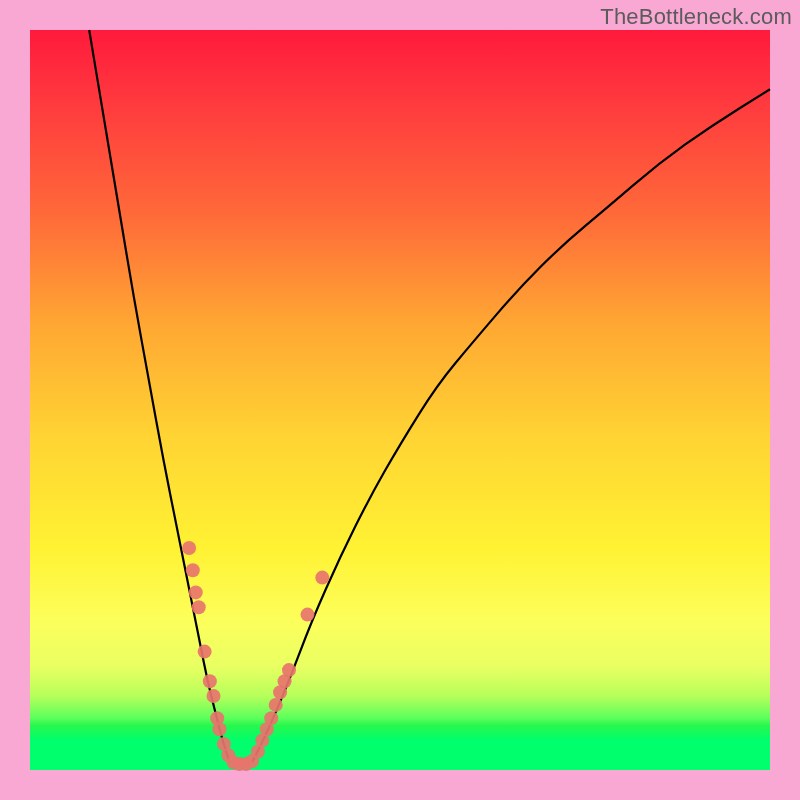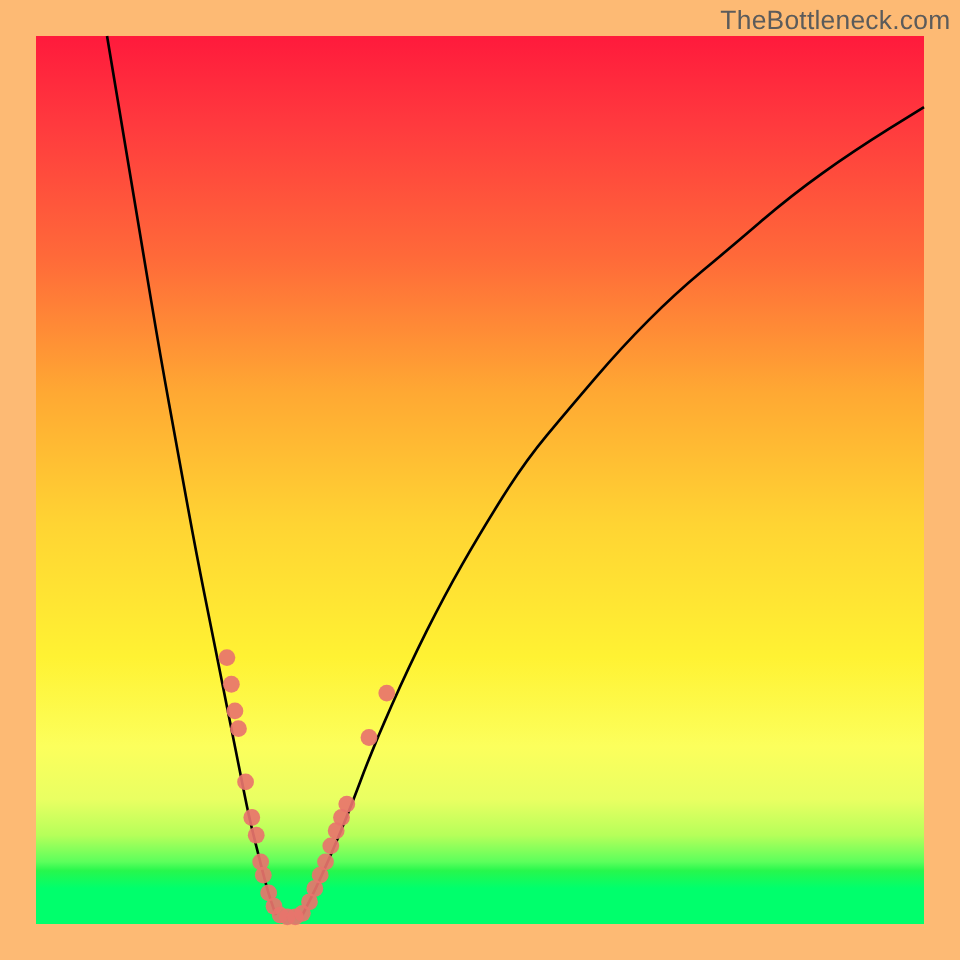--- a/index.html
+++ b/index.html
@@ -8,21 +8,21 @@
     width: 800px;
     height: 800px;
     overflow: hidden;
     background: #000;
     font-family: Arial, Helvetica, sans-serif;
   }
   .stage {
     position: relative;
     width: 800px;
     height: 800px;
-    background: #fdba74;
+    background: #f9a8d4;
   }
   .plot-area {
     position: absolute;
     left: 30px;
     top: 30px;
     width: 740px;
     height: 740px;
     
     background: linear-gradient(to bottom,
       #ff1a3c 0%,

